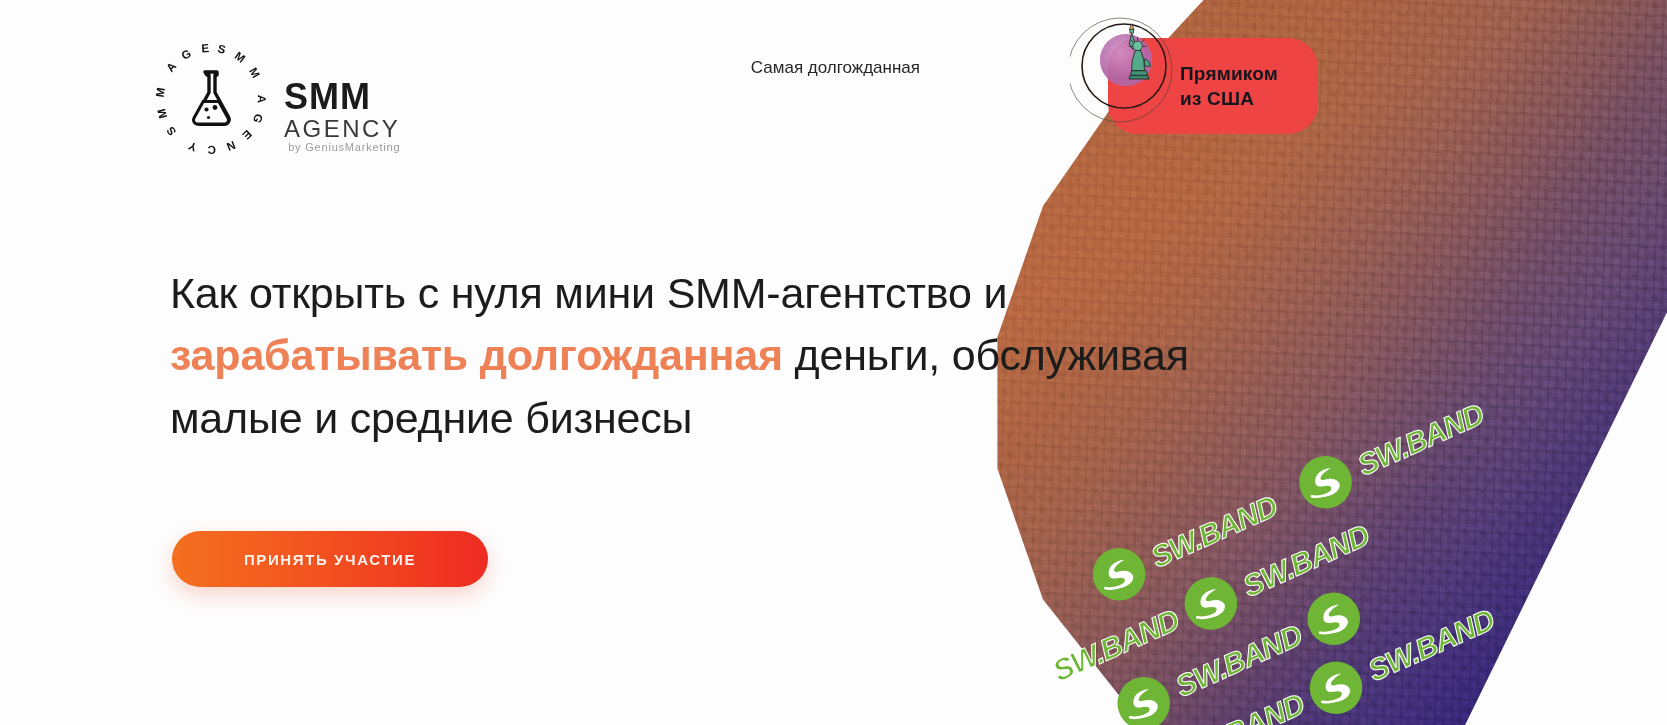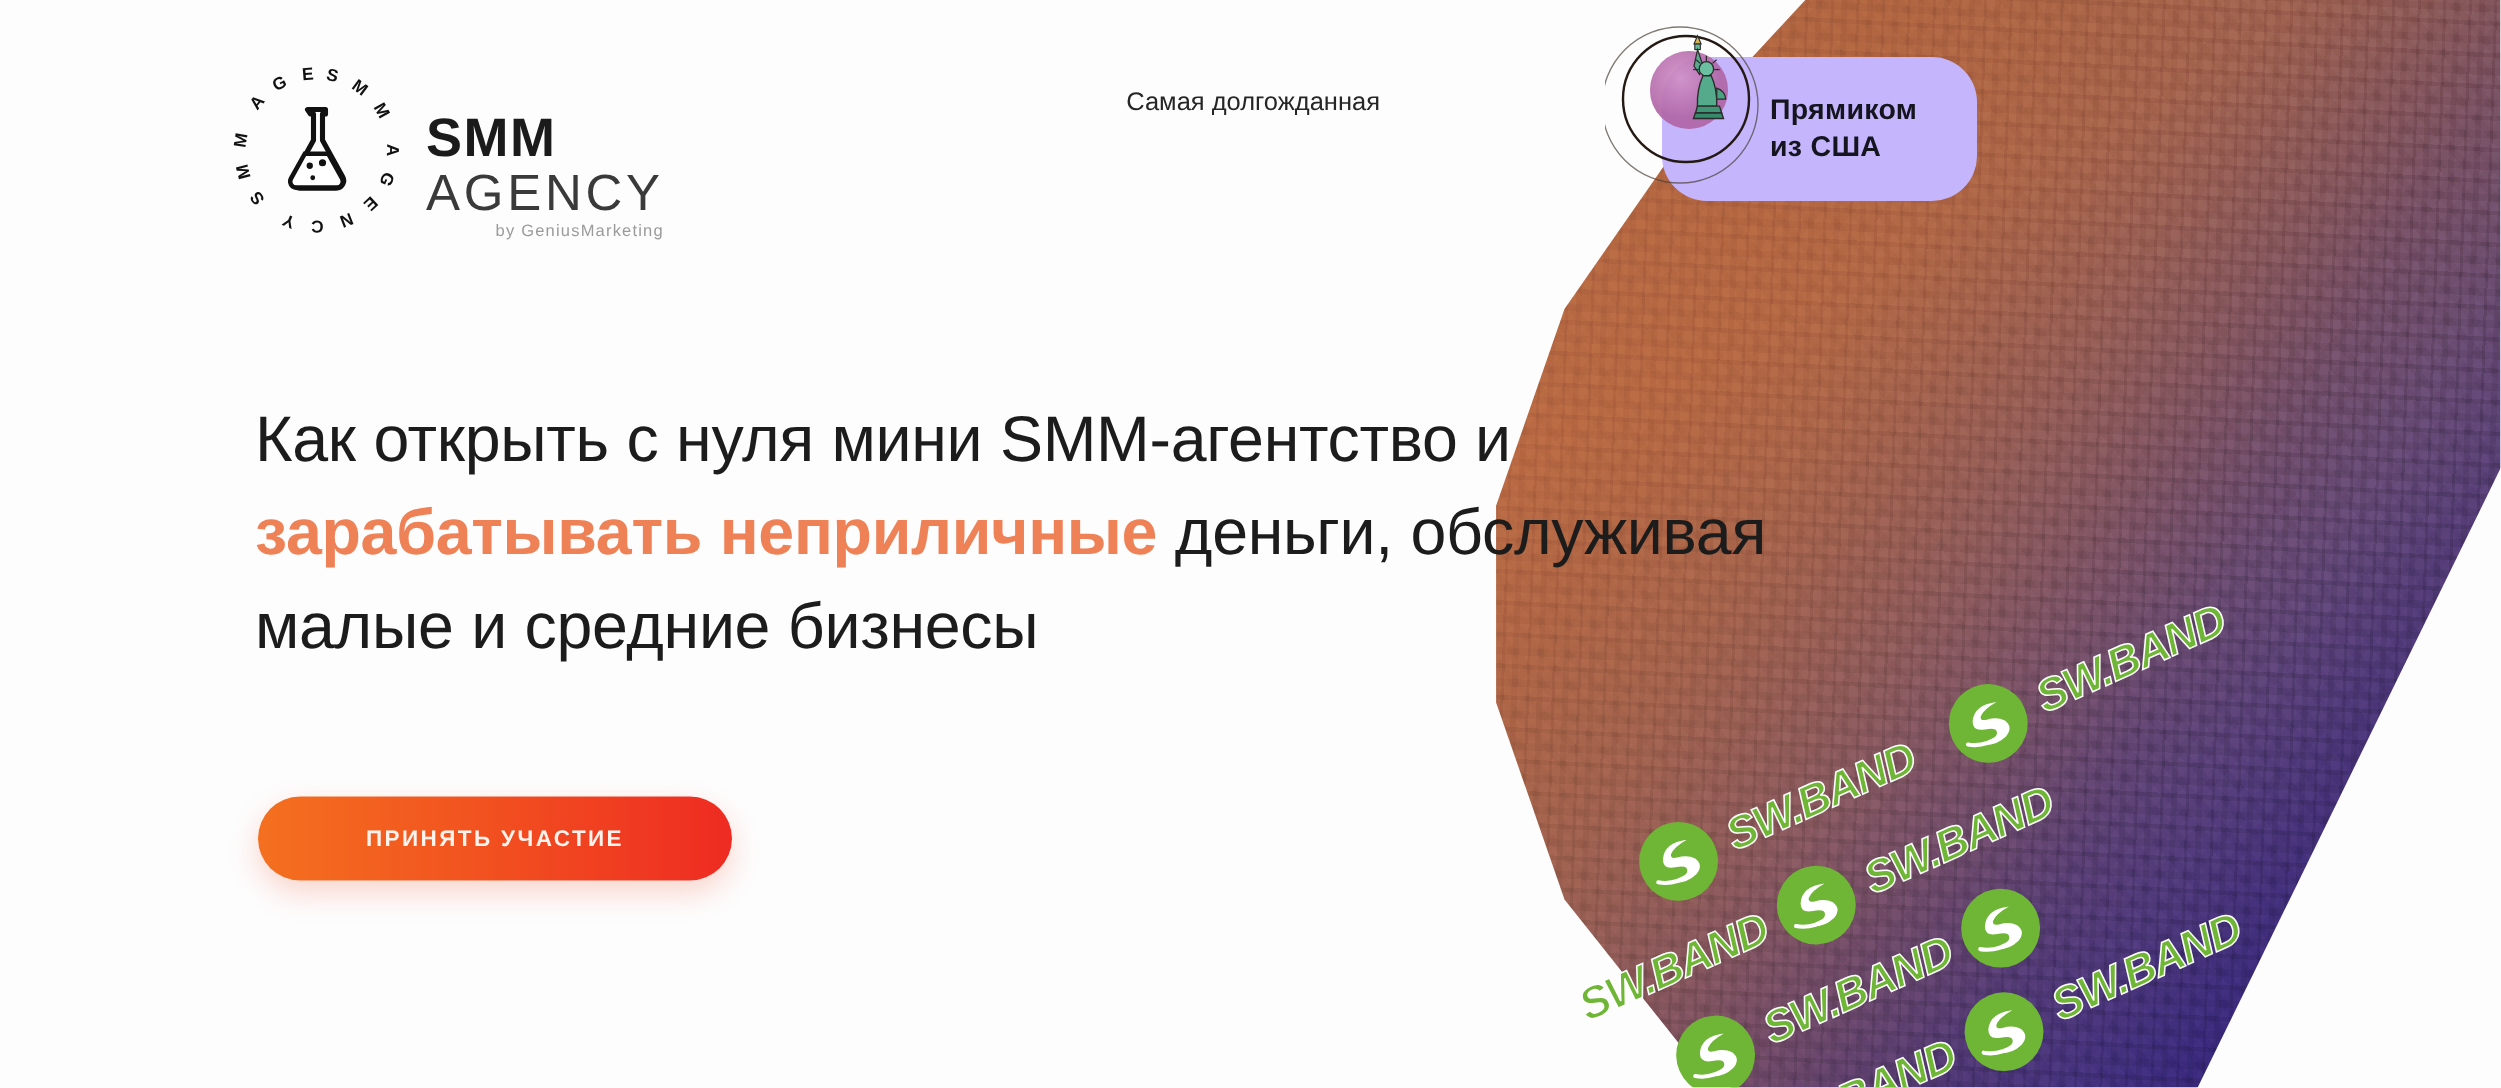--- a/index.html
+++ b/index.html
@@ -83,40 +83,40 @@
     position:absolute; inset:0;
   }
   .logo-mark .flask { position:absolute; left:50%; top:50%; transform:translate(-50%,-50%); }
 
   .logo-word { padding-top:4px; }
   .logo-word .smm {
     font-size:36px; font-weight:bold; letter-spacing:1px;
     color:#1b1b1b; line-height:1.0;margin-top:30px;
   }
   .logo-word .agency {
-    font-size:34px; font-weight:300; letter-spacing:2.5px;
+    font-size:24px; font-weight:300; letter-spacing:2.5px;
     color:#3a3a3a; line-height:1.08; margin-top:1px;
   }
   .logo-word .by-line {
     font-size:11px; letter-spacing:0.8px; color:#9b9b9b;
     text-align:right; margin-top:0;
   }
 
   
   .tagline {
     position:absolute; left:660px; top:53px;
     width:260px; text-align:right;
     font-size:17px; line-height:1.75; color:#262626;
   }
 
   
   .usa-badge {
     position:absolute; left:1108px; top:38px;
     width:210px; height:96px;
-    background:#c4b5fd;
+    background:#ef4444;
     border-radius:30px;
     display:flex; align-items:center;
     padding-left:72px;
     z-index:6;
   }
   .usa-badge .label {
     font-size:19px; font-weight:bold; color:#15151f;
     line-height:1.32; letter-spacing:0.2px;
   }
   .badge-circles {
@@ -241,21 +241,21 @@
           <path d="M35.6 26.5 l4 0"></path>
       </g>
       <path d="M27.5 31 q-4.5 10 -4 22 l14 0 q0.5 -12 -4 -22 z" fill="#54ab8c" stroke="#2b2b2b" stroke-width="1"></path>
       <path d="M37.5 40 q6 2 6.5 8 l-6.5 0 z" fill="#49a281" stroke="#2b2b2b" stroke-width="0.9"></path>
       <path d="M23.5 53 l16 0 l1.6 5 l-19 0 z" fill="#3e9676" stroke="#2b2b2b" stroke-width="1"></path>
       <path d="M22 58 l19 0 l1.4 4 l-21.8 0 z" fill="#358a6b" stroke="#2b2b2b" stroke-width="1"></path>
     </g>
   </svg>
 
   <h1 class="headline">
-    <span>Как открыть с нуля мини SMM-агентство и </span><span class="hl">зарабатывать неприличные</span><span> деньги, обслуживая малые и средние бизнесы</span>
+    <span>Как открыть с нуля мини SMM-агентство и </span><span class="hl">зарабатывать долгожданная</span><span> деньги, обслуживая малые и средние бизнесы</span>
   </h1>
 
   <button class="cta">ПРИНЯТЬ УЧАСТИЕ</button>
 
   <div class="watermarks">
     <div class="wm-row">
       <div class="wm">
         <svg class="wm-logo" viewBox="0 0 64 64">
           <circle cx="32" cy="32" r="29" fill="#6fb536"></circle>
           <path d="M44 20 q-16 -5 -22 6 q-3 7 6 9 q9 2 7 6 q-3 5 -16 2 q10 7 21 3 q8 -4 4 -11 q-4 -5 -12 -6 q-5 -1 -3 -4 q4 -4 15 -5 z" fill="#fff"></path>

